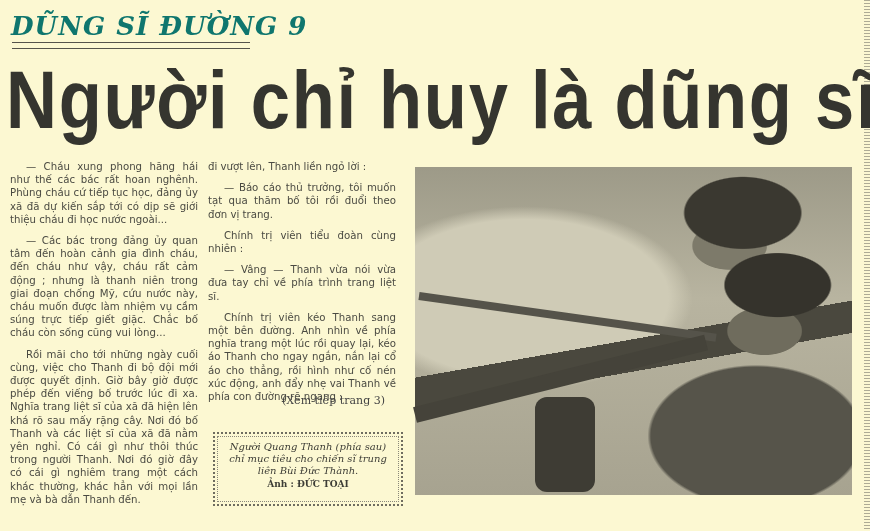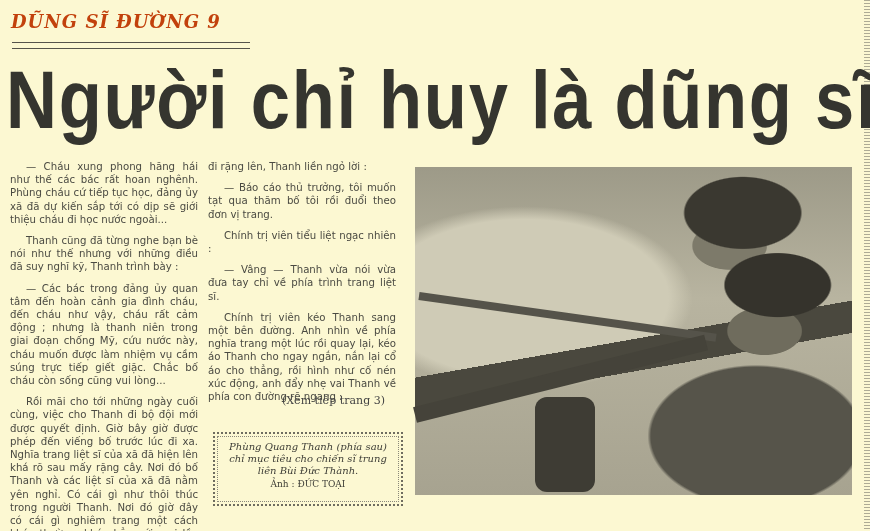--- a/index.html
+++ b/index.html
@@ -12,21 +12,21 @@
   }
   .page { position:absolute; inset:0; background:#fcf8d2; }
   .right-rule {
     position:absolute; right:0; top:0; width:6px; height:531px;
     background:repeating-linear-gradient(to bottom,#8c8a7a 0 1px,#fcf8d2 1px 3px);
     opacity:.7;
   }
   .kicker {
     position:absolute; left:11px; top:11px;
     font-family:"DejaVu Serif", serif; font-style:italic; font-weight:bold;
-    font-size:18px; letter-spacing:1px; color:#c2410c;
+    font-size:26px; letter-spacing:1px; color:#0f766e;
   }
   .kicker-rule {
     position:absolute; left:12px; top:42px; width:238px; height:5px;
     border-top:1.5px solid #55544b; border-bottom:1.5px solid #55544b;
   }
   .headline {
     position:absolute; left:6px; top:52px; width:860px;
     font-family:"Liberation Sans", sans-serif; font-weight:bold;
     font-size:82px; line-height:96px; color:#35352f;
     letter-spacing:2px; transform:scaleX(0.86); transform-origin:left top;
@@ -46,21 +46,21 @@
   .caption-box {
     position:absolute; left:213px; top:432px; width:182px; height:66px;
     border:2px dotted #6e6c5f; padding:2px;
   }
   .caption-inner { border:1px dotted #8a887a; height:100%; text-align:center; padding-top:4px; box-sizing:border-box; }
   .caption-text {
     font-family:"DejaVu Serif", serif; font-style:italic; font-size:10px; line-height:12px; color:#3d3d36;
     display:block; padding:0 8px;
   }
   .caption-credit {
-    font-family:"DejaVu Serif", serif; font-weight:normal; font-size:9px; color:#3d3d36; margin-top:2px; display:block;
+    font-family:"DejaVu Serif", serif; font-weight:bold; font-size:9px; color:#3d3d36; margin-top:2px; display:block;
   }
   .photo {
     position:absolute; left:415px; top:167px; width:437px; height:328px;
     background:
       radial-gradient(ellipse 22% 18% at 75% 14%, #3a3830 0 60%, transparent 62%),
       radial-gradient(ellipse 20% 16% at 83% 36%, #35332c 0 60%, transparent 62%),
       radial-gradient(ellipse 14% 12% at 72% 24%, #7d7a6a 0 60%, transparent 62%),
       radial-gradient(ellipse 14% 12% at 80% 50%, #6f6c5d 0 60%, transparent 62%),
       linear-gradient(170deg, transparent 0 52%, #4a483e 52% 60%, transparent 60%),
       radial-gradient(ellipse 40% 35% at 78% 82%, #56544a 0 60%, transparent 62%),
@@ -85,39 +85,38 @@
 <div class="page">
   <div class="right-rule"></div>
 
   <div class="kicker">DŨNG SĨ ĐƯỜNG 9</div>
   <div class="kicker-rule"></div>
 
   <div class="headline">Người chỉ huy là dũng sĩ</div>
 
   <div class="col col1">
     <p>— Cháu xung phong hăng hái như thế các bác rất hoan nghênh. Phùng cháu cứ tiếp tục học, đảng ủy xã đã dự kiến sắp tới có dịp sẽ giới thiệu cháu đi học nước ngoài...</p>
-    <p>Thanh cũng đã từng nghe bạn bè nói như thế nhưng với những điều đã suy nghĩ kỹ, Thanh trình bày :</p>
     <p>— Các bác trong đảng ủy quan tâm đến hoàn cảnh gia đình cháu, đến cháu như vậy, cháu rất cảm động ; nhưng là thanh niên trong giai đoạn chống Mỹ, cứu nước này, cháu muốn được làm nhiệm vụ cầm súng trực tiếp giết giặc. Chắc bố cháu còn sống cũng vui lòng...</p>
     <p>Rồi mãi cho tới những ngày cuối cùng, việc cho Thanh đi bộ đội mới được quyết định. Giờ bây giờ được phép đến viếng bố trước lúc đi xa. Nghĩa trang liệt sĩ của xã đã hiện lên khá rõ sau mấy rặng cây. Nơi đó bố Thanh và các liệt sĩ của xã đã nằm yên nghỉ. Có cái gì như thôi thúc trong người Thanh. Nơi đó giờ đây có cái gì nghiêm trang một cách khác thường, khác hẳn với mọi lần mẹ và bà dẫn Thanh đến.</p>
 
   </div>
 
   <div class="col col2">
-    <p style="text-indent:0">đi rặng lên, Thanh liền ngỏ lời :</p>
+    <p style="text-indent:0">đi vượt lên, Thanh liền ngỏ lời :</p>
     <p>— Báo cáo thủ trưởng, tôi muốn tạt qua thăm bố tôi rồi đuổi theo đơn vị trang.</p>
-    <p>Chính trị viên tiểu liệt ngạc nhiên :</p>
+    <p>Chính trị viên tiểu đoàn cùng nhiên :</p>
     <p>— Vâng — Thanh vừa nói vừa đưa tay chỉ về phía trình trang liệt sĩ.</p>
     <p>Chính trị viên kéo Thanh sang một bên đường. Anh nhìn về phía nghĩa trang một lúc rồi quay lại, kéo áo Thanh cho ngay ngắn, nắn lại cổ áo cho thẳng, rồi hình như cố nén xúc động, anh đẩy nhẹ vai Thanh về phía con đường rẽ ngang :</p>
   </div>
 
   <div class="continued">(Xem tiếp trang 3)</div>
 
   <div class="caption-box">
     <div class="caption-inner">
-      <span class="caption-text">Phùng Quang Thanh (phía sau) chỉ mục tiêu cho chiến sĩ trung liên Bùi Đức Thành.</span>
+      <span class="caption-text">Người Quang Thanh (phía sau) chỉ mục tiêu cho chiến sĩ trung liên Bùi Đức Thành.</span>
       <span class="caption-credit">Ảnh : ĐỨC TOẠI</span>
     </div>
   </div>
 
   <div class="photo" title="Black-and-white photo of two soldiers aiming a light machine gun from a trench">
     <div class="rifle"></div>
     <div class="gun-barrel"></div>
     <div class="gun-drum"></div>
   </div>
 </div>

